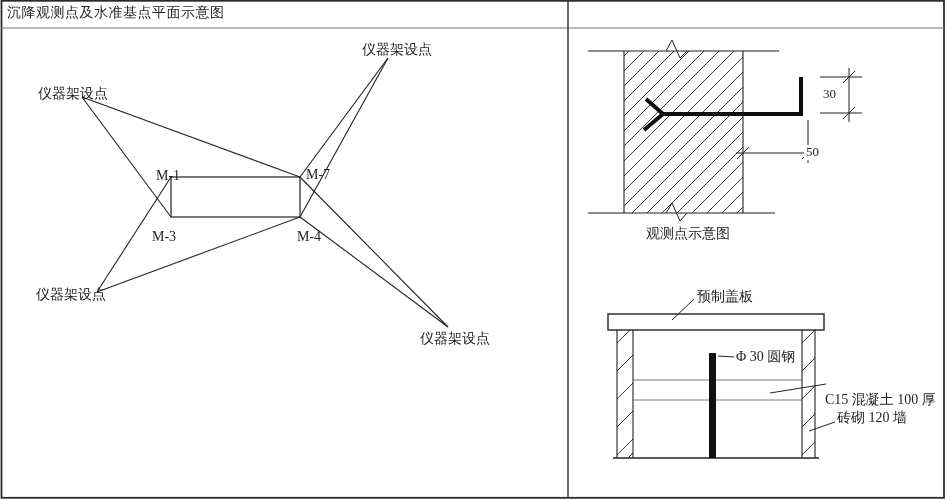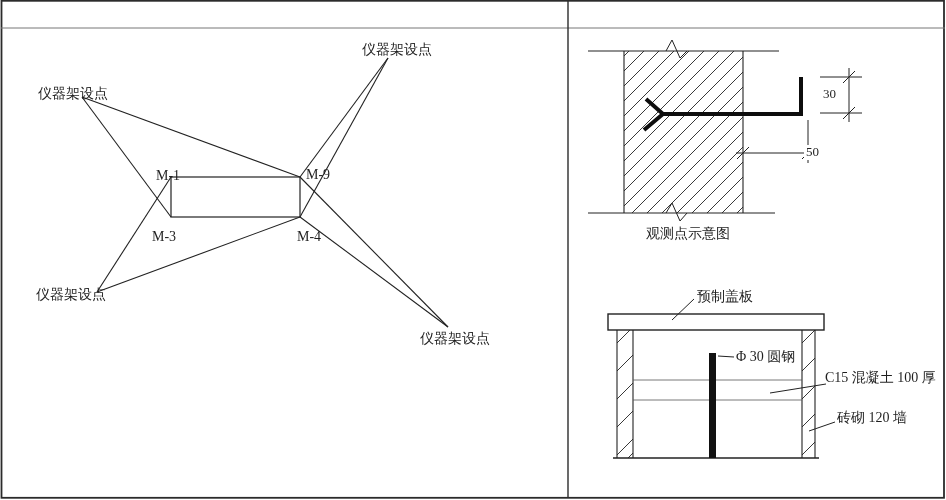--- a/index.html
+++ b/index.html
@@ -126,33 +126,34 @@
 
       <g stroke-width="1">
         <line x1="694" y1="299" x2="672" y2="320"></line>
         <line x1="734" y1="357" x2="718" y2="356"></line>
         <line x1="826" y1="384" x2="770" y2="393"></line>
         <line x1="835" y1="422" x2="809" y2="431"></line>
       </g>
     </g>
   </svg>
 
+  <div class="lbl title" style="left:7px;top:5px;">沉降观测点及水准基点平面示意图</div>
 
   <div class="lbl t14" style="left:38px;top:86px;">仪器架设点</div>
   <div class="lbl t14" style="left:362px;top:42px;">仪器架设点</div>
   <div class="lbl t14" style="left:36px;top:287px;">仪器架设点</div>
   <div class="lbl t14" style="left:420px;top:331px;">仪器架设点</div>
 
   <div class="lbl t14" style="left:156px;top:168px;">M-1</div>
-  <div class="lbl t14" style="left:306px;top:167px;">M-9</div>
+  <div class="lbl t14" style="left:306px;top:167px;">M-7</div>
   <div class="lbl t14" style="left:152px;top:229px;">M-3</div>
   <div class="lbl t14" style="left:297px;top:229px;">M-4</div>
 
   <div class="lbl t13" style="left:823px;top:87px;">30</div>
   <div class="lbl t13 dimtext" style="left:804px;top:145px;">50</div>
   <div class="lbl t14" style="left:646px;top:226px;text-align:right;">观测点示意图</div>
 
   <div class="lbl t14" style="left:697px;top:289px;text-align:right;">预制盖板</div>
   <div class="lbl t14" style="left:736px;top:349px;">Φ 30 圆钢</div>
-  <div class="lbl t14" style="left:825px;top:370px;">C15 混凝土 100 厚</div>
+  <div class="lbl t14" style="left:825px;top:392px;">C15 混凝土 100 厚</div>
   <div class="lbl t14" style="left:837px;top:410px;">砖砌 120 墙</div>
 
 </div>
 
 </body></html>

